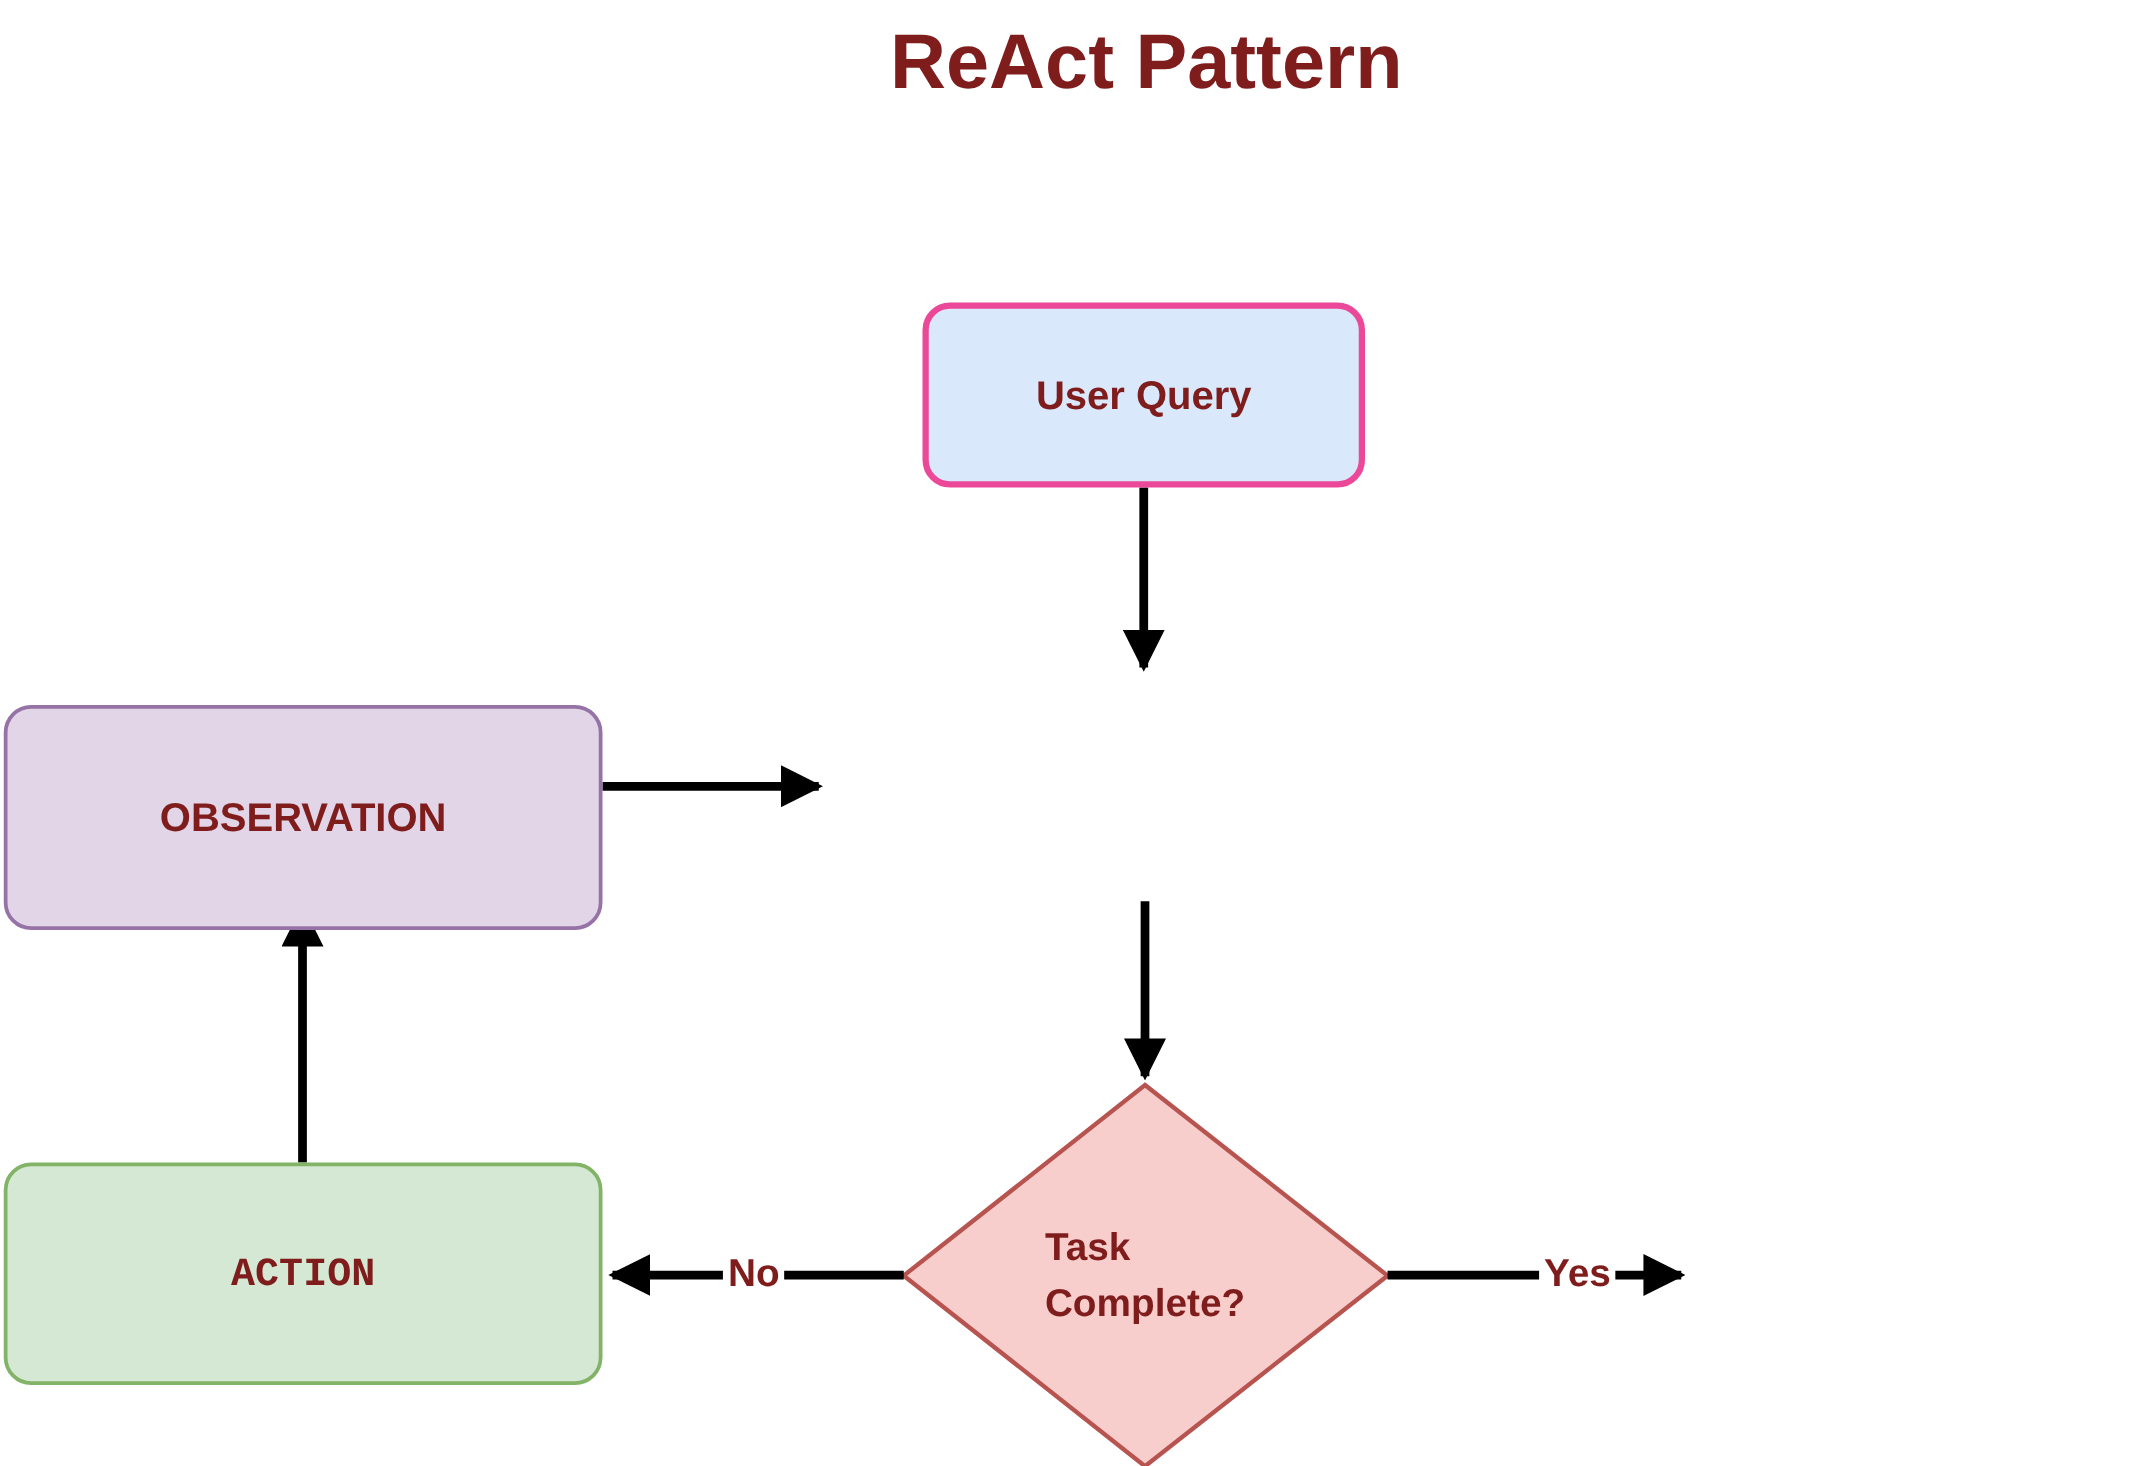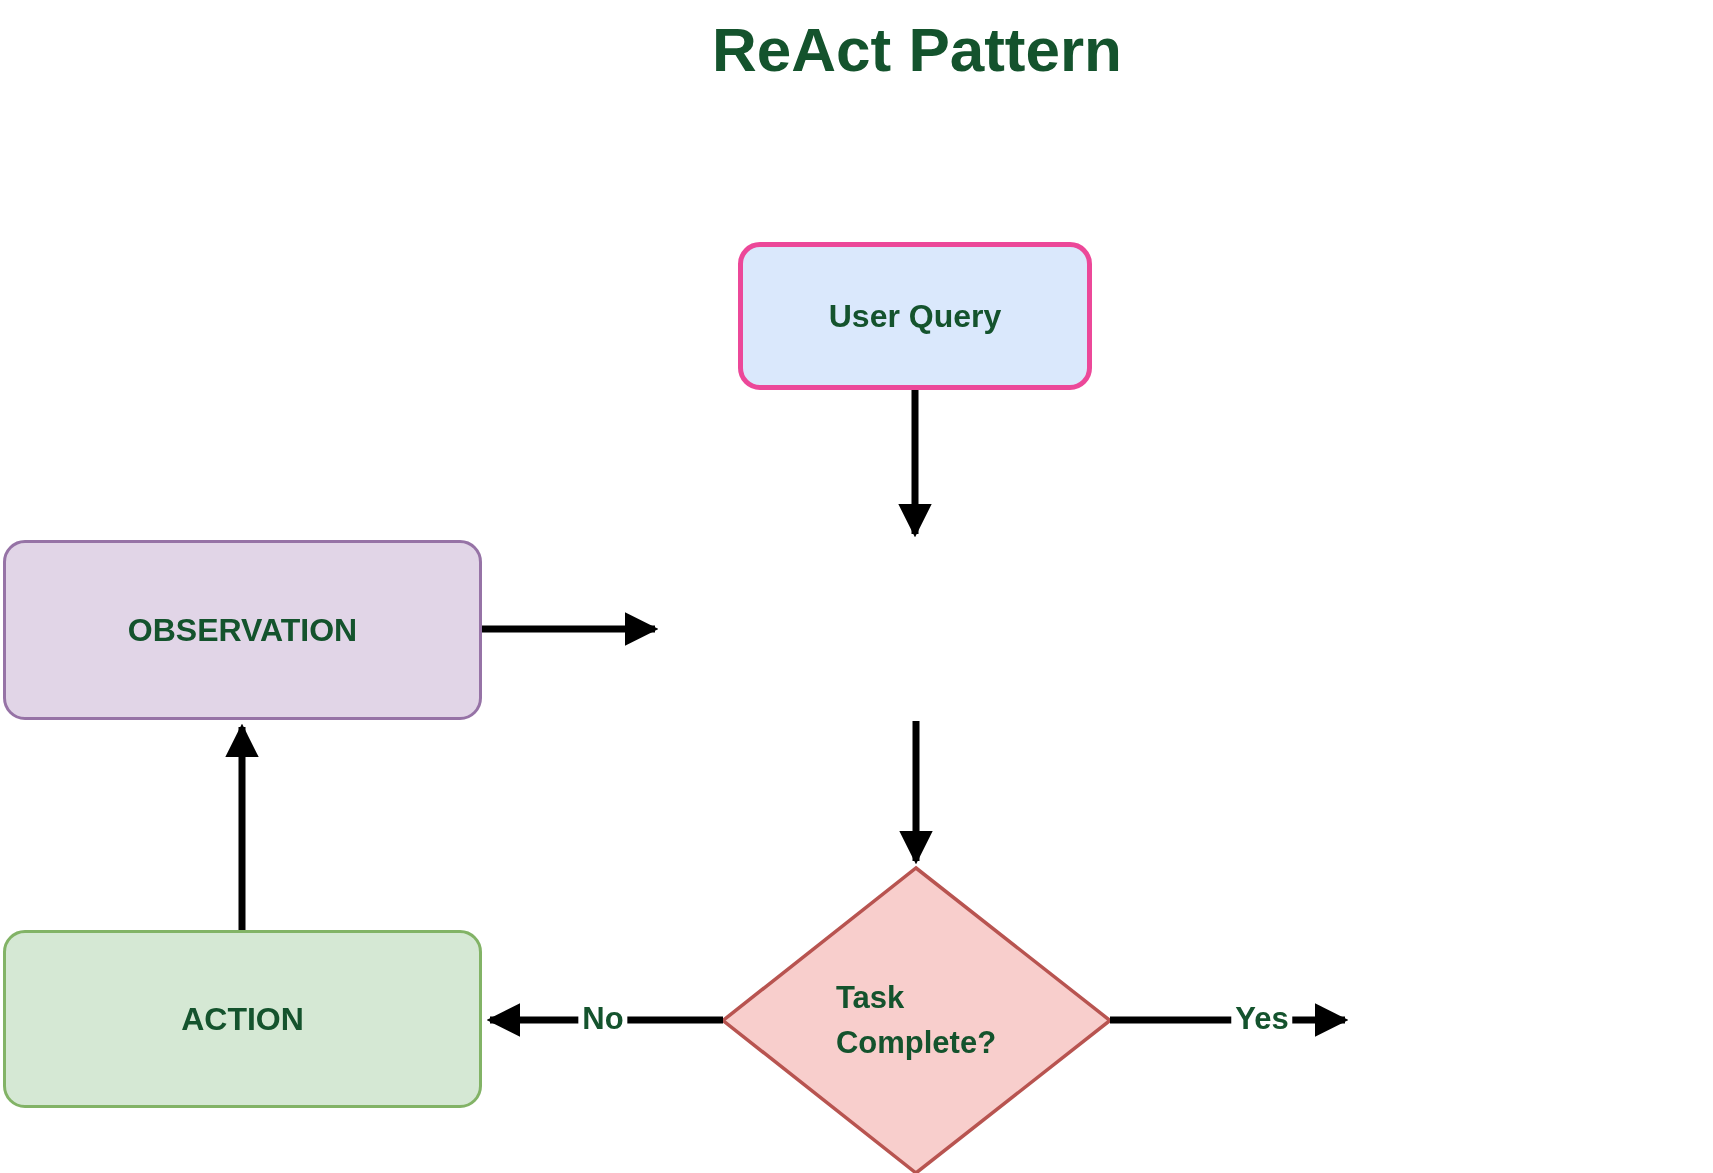--- a/index.html
+++ b/index.html
@@ -7,21 +7,21 @@
     padding: 0;
     background: #ffffff;
   }
   #canvas {
     position: relative;
     width: 1565px;
     height: 1173px;
     background: #ffffff;
     overflow: hidden;
     font-family: "Liberation Sans", sans-serif;
-    color: #14532d;
+    color: #7f1d1d;
   }
   .title {
     position: absolute;
     left: 917px;
     top: 14px;
     transform: translateX(-50%);
     font-size: 62px;
     font-weight: bold;
     white-space: nowrap;
   }
@@ -40,26 +40,26 @@
   }
   .node-user-query {
     left: 738px; top: 242px; width: 354px; height: 148px;
     background: #dae8fc; border: 5px solid #ec4899;
   }
   .node-reason {
     left: 662px; top: 540px; width: 511px; height: 181px;
     background: #fff2cc; border: 3px solid #d6b656;
   }
   .node-observation {
-    left: 3px; top: 540px; width: 479px; height: 180px;
+    left: 3px; top: 564px; width: 479px; height: 180px;
     background: #e1d5e7; border: 3px solid #9673a6;
   }
   .node-action {
     left: 3px; top: 930px; width: 479px; height: 178px;
-    background: #d5e8d4; border: 3px solid #82b366;
+    background: #d5e8d4; border: 3px solid #82b366; font-family: Liberation Mono, monospace;
   }
   .node-final-answer {
     left: 1352px; top: 947px; width: 358px; height: 150px;
     background: #b1ddf0; border: 4px solid #10739e;
     font-size: 34px;
   }
   .diamond-text {
     position: absolute;
     left: 916px; top: 1020px;
     transform: translate(-50%, -50%);

